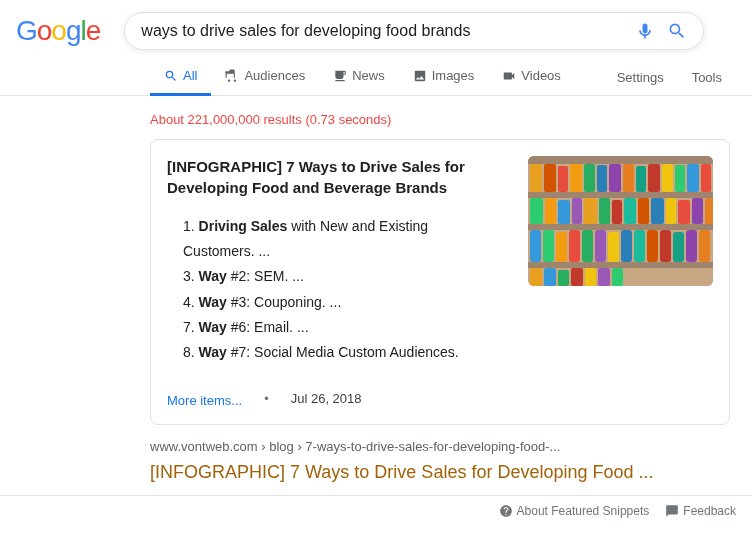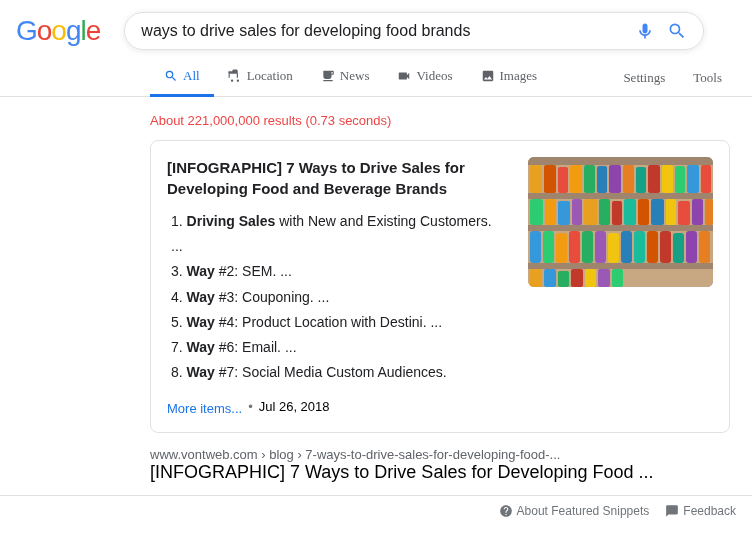--- a/index.html
+++ b/index.html
@@ -71,21 +71,20 @@
       align-items: center;
       gap: 5px;
       padding: 10px 14px;
       font-size: 13px;
       color: #5f6368;
       cursor: pointer;
       text-decoration: none;
       border-bottom: 3px solid transparent;
       margin-bottom: -1px;
       white-space: nowrap;
-      font-family: Liberation Serif, serif;
     }
     .nav-tab.active {
       color: #1a73e8;
       border-bottom: 3px solid #1a73e8;
     }
     .settings-tools {
       display: flex;
       margin-left: auto;
       padding-right: 16px;
     }
@@ -124,21 +123,21 @@
     .snippet-title {
       font-size: 15px;
       font-weight: bold;
       color: #202124;
       line-height: 1.4;
       margin-bottom: 10px;
     }
     .snippet-list {
       list-style: none;
       padding: 0;
-      margin: 4px;
+      margin: 16px;
     }
     .snippet-list li {
       font-size: 14px;
       color: #202124;
       line-height: 1.8;
     }
     .snippet-list li strong {
       font-weight: bold;
     }
     .snippet-image {
@@ -153,40 +152,40 @@
 
     .more-items {
       font-size: 13px;
       color: #1a73e8;
       cursor: pointer;
       margin-top: 4px;
     }
     .more-items-row {
       display: flex;
       align-items: center;
-      gap: 6px;
+      gap: 22px;
     }
     .more-date {
       font-size: 13px;
-      color: #000000;
+      color: #404040;
     }
 
     
     .source-url {
       font-size: 13px;
       color: #202124;
       padding-top: 4px;
       color: #5f6368;
     }
     .result-link {
       font-size: 18px;
-      color: #000000;
+      color: #a16207;
       text-decoration: none;
       display: block;
-      margin-top: 0;
+      margin-top: 8px;
     }
 
     
     .bottom-bar {
       display: flex;
       justify-content: flex-end;
       align-items: center;
       padding: 8px 16px;
       gap: 16px;
       border-top: 1px solid #e0e0e0;
@@ -242,42 +241,42 @@
     <svg width="14" height="14" viewBox="0 0 24 24">
       <path fill="#1a73e8" d="M15.5 14h-.79l-.28-.27A6.471 6.471 0 0 0 16 9.5 6.5 6.5 0 1 0 9.5 16c1.61 0 3.09-.59 4.23-1.57l.27.28v.79l5 4.99L20.49 19l-4.99-5zm-6 0C7.01 14 5 11.99 5 9.5S7.01 5 9.5 5 14 7.01 14 9.5 11.99 14 9.5 14z"></path>
     </svg>
     <span>All</span>
   </a>
 
   <a class="nav-tab">
     <svg width="14" height="14" viewBox="0 0 24 24">
       <path fill="#5f6368" d="M7 18c-1.1 0-2 .9-2 2s.9 2 2 2 2-.9 2-2-.9-2-2-2zm10 0c-1.1 0-2 .9-2 2s.9 2 2 2 2-.9 2-2-.9-2-2-2zM5.17 5H2V3H1v2H0v1h1v9h16V6H5.17zM15 15H3V8h12v7zm2-11l-1.5-3h-7L7 4H2v2h13.83L17 4z"></path>
     </svg>
-    <span>Location</span>
+    <span>Audiences</span>
   </a>
 
   <a class="nav-tab">
     <svg width="14" height="14" viewBox="0 0 24 24">
       <path fill="#5f6368" d="M20 3H4v10c0 2.21 1.79 4 4 4h6c2.21 0 4-1.79 4-4v-3h2c1.11 0 2-.89 2-2V5c0-1.11-.89-2-2-2zm0 5h-2V5h2v3zM4 19h16v2H4z"></path>
     </svg>
     <span>News</span>
   </a>
 
   <a class="nav-tab">
     <svg width="14" height="14" viewBox="0 0 24 24">
+      <path fill="#5f6368" d="M21 19V5c0-1.1-.9-2-2-2H5c-1.1 0-2 .9-2 2v14c0 1.1.9 2 2 2h14c1.1 0 2-.9 2-2zM8.5 13.5l2.5 3.01L14.5 12l4.5 6H5l3.5-4.5z"></path>
+    </svg>
+    <span>Images</span>
+  </a>
+
+  <a class="nav-tab">
+    <svg width="14" height="14" viewBox="0 0 24 24">
       <path fill="#5f6368" d="M17 10.5V7c0-.55-.45-1-1-1H4c-.55 0-1 .45-1 1v10c0 .55.45 1 1 1h12c.55 0 1-.45 1-1v-3.5l4 4v-11l-4 4z"></path>
     </svg>
     <span>Videos</span>
-  </a>
-
-  <a class="nav-tab">
-    <svg width="14" height="14" viewBox="0 0 24 24">
-      <path fill="#5f6368" d="M21 19V5c0-1.1-.9-2-2-2H5c-1.1 0-2 .9-2 2v14c0 1.1.9 2 2 2h14c1.1 0 2-.9 2-2zM8.5 13.5l2.5 3.01L14.5 12l4.5 6H5l3.5-4.5z"></path>
-    </svg>
-    <span>Images</span>
   </a>
 
 
   <div class="settings-tools">
     <a class="nav-tab">
       <span>Settings</span>
     </a>
     <a class="nav-tab">
       <span>Tools</span>
     </a>
@@ -288,21 +287,20 @@
   <div class="results-count">About 221,000,000 results (0.73 seconds)</div>
 
   <div class="featured-snippet">
     <div class="snippet-content">
       <div class="snippet-text">
         <div class="snippet-title">[INFOGRAPHIC] 7 Ways to Drive Sales for Developing Food and Beverage Brands</div>
         <ol class="snippet-list">
           <li>1. <strong>Driving Sales</strong> with New and Existing Customers. ...</li>
           <li>3. <strong>Way</strong> #2: SEM. ...</li>
           <li>4. <strong>Way</strong> #3: Couponing. ...</li>
-          <li>5. <strong>Way</strong> #4: Product Location with Destini. ...</li>
           <li>7. <strong>Way</strong> #6: Email. ...</li>
           <li>8. <strong>Way</strong> #7: Social Media Custom Audiences.</li>
         </ol>
       </div>
 
       <div class="snippet-image">
         <svg width="185" height="130" viewBox="0 0 185 130" xmlns="http://www.w3.org/2000/svg">
 
           <rect width="185" height="130" fill="#c8a882"></rect>
 

